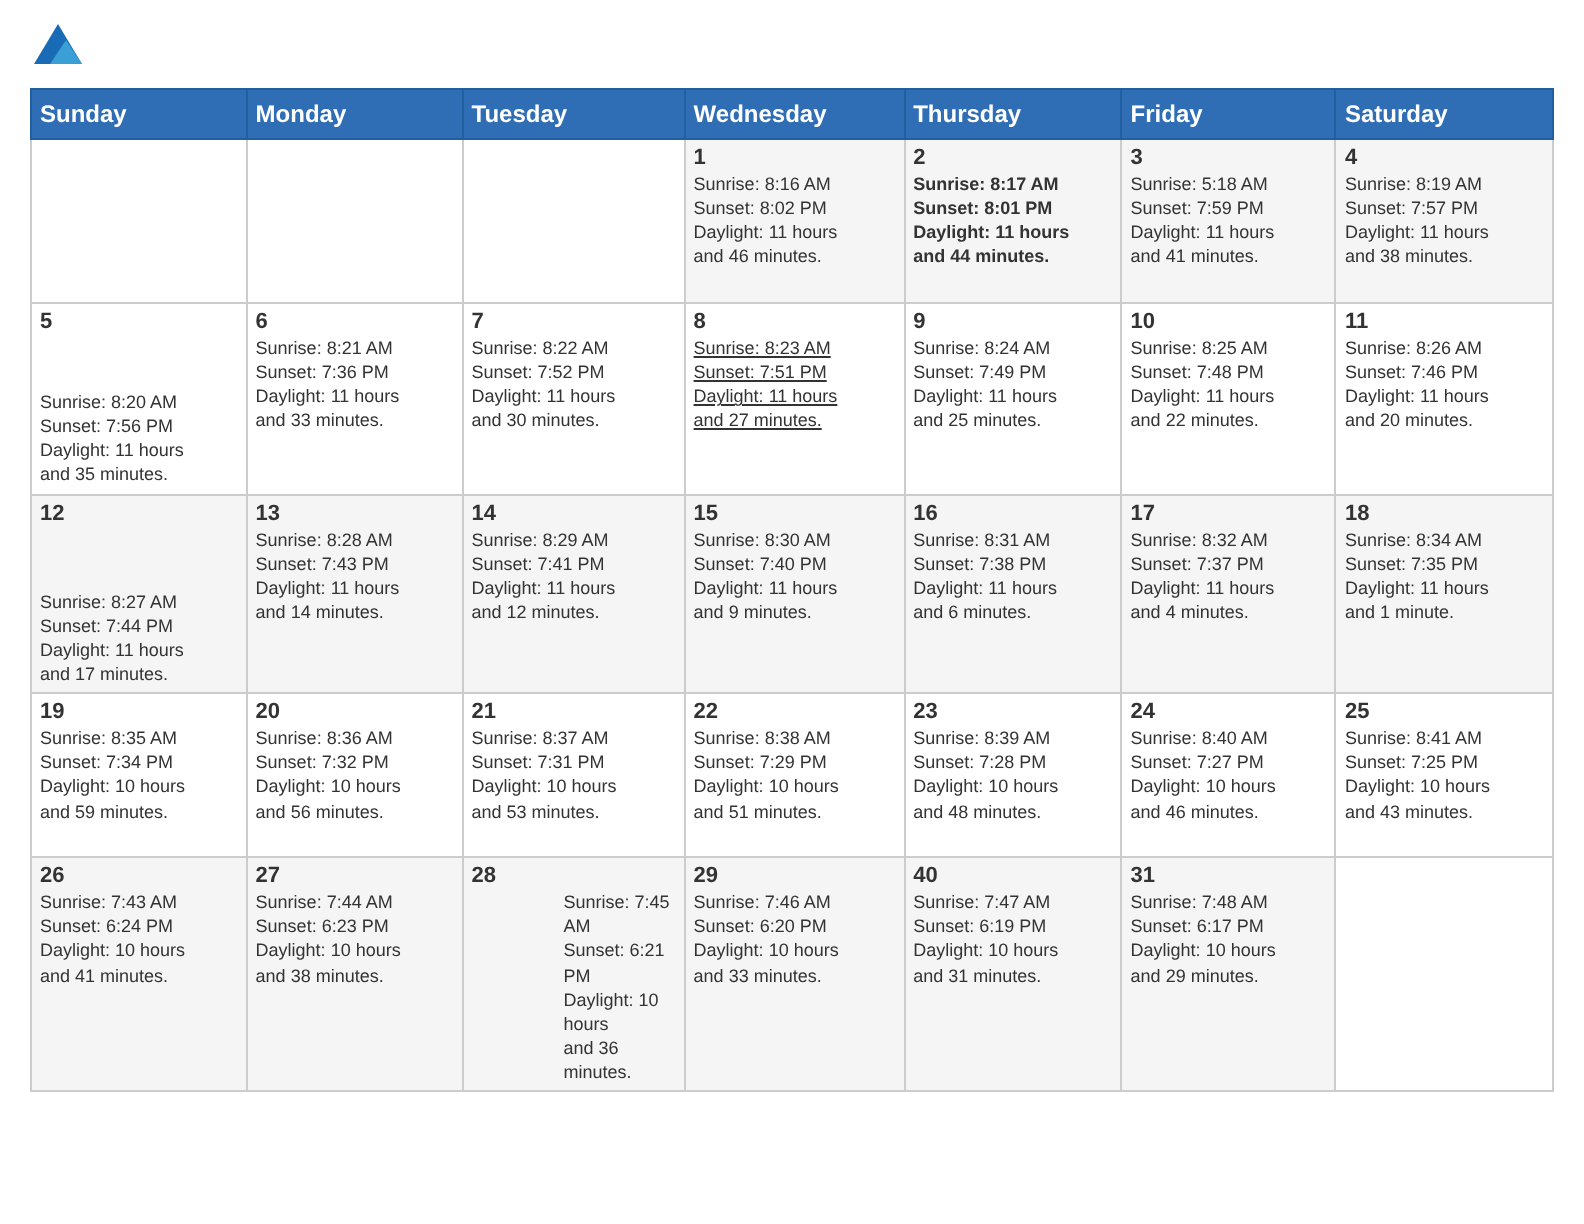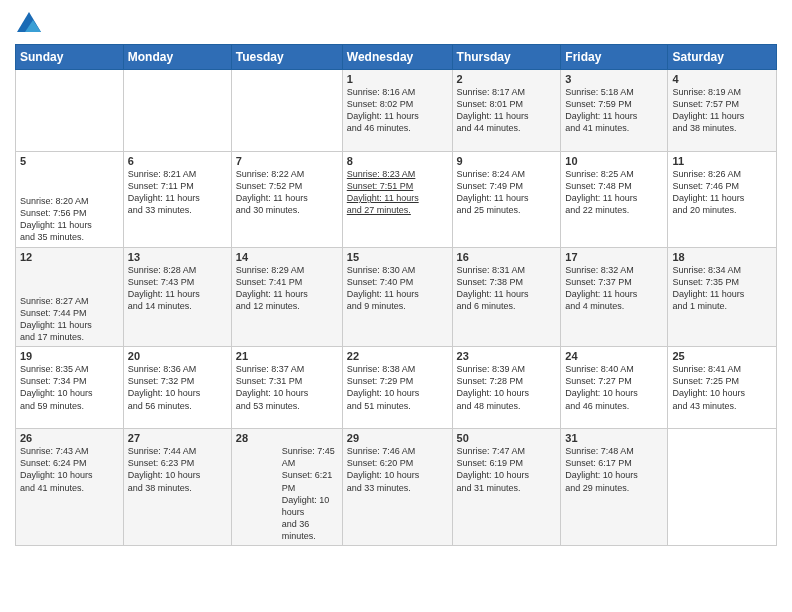--- a/index.html
+++ b/index.html
@@ -144,21 +144,21 @@
           <td class="empty-cell"></td>
           <td>
             <span class="day-num">1</span>
             <div class="day-info" style="white-space: pre-wrap;">Sunrise: 8:16 AM
 Sunset: 8:02 PM
 Daylight: 11 hours
 and 46 minutes.</div>
           </td>
           <td>
             <span class="day-num">2</span>
-            <div class="day-info" style="white-space: pre-wrap;">Sunrise: 8:17 AM
+            <div class="day-info" style="white-space: pre-wrap; font-weight: bold;">Sunrise: 8:17 AM
 Sunset: 8:01 PM
 Daylight: 11 hours
 and 44 minutes.</div>
           </td>
           <td>
             <span class="day-num">3</span>
             <div class="day-info" style="white-space: pre-wrap;">Sunrise: 5:18 AM
 Sunset: 7:59 PM
 Daylight: 11 hours
 and 41 minutes.</div>
@@ -175,21 +175,21 @@
           <td>
             <span class="day-num">5</span>
             <div class="day-info" style="white-space: pre-wrap; margin-top: 28px;">Sunrise: 8:20 AM
 Sunset: 7:56 PM
 Daylight: 11 hours
 and 35 minutes.</div>
           </td>
           <td>
             <span class="day-num">6</span>
             <div class="day-info" style="white-space: pre-wrap;">Sunrise: 8:21 AM
-Sunset: 7:11 PM
+Sunset: 7:36 PM
 Daylight: 11 hours
 and 33 minutes.</div>
           </td>
           <td>
             <span class="day-num">7</span>
             <div class="day-info" style="white-space: pre-wrap;">Sunrise: 8:22 AM
 Sunset: 7:52 PM
 Daylight: 11 hours
 and 30 minutes.</div>
           </td>
@@ -347,21 +347,21 @@
 and 36 minutes.</div>
           </td>
           <td>
             <span class="day-num">29</span>
             <div class="day-info" style="white-space: pre-wrap;">Sunrise: 7:46 AM
 Sunset: 6:20 PM
 Daylight: 10 hours
 and 33 minutes.</div>
           </td>
           <td>
-            <span class="day-num">50</span>
+            <span class="day-num">40</span>
             <div class="day-info" style="white-space: pre-wrap;">Sunrise: 7:47 AM
 Sunset: 6:19 PM
 Daylight: 10 hours
 and 31 minutes.</div>
           </td>
           <td>
             <span class="day-num">31</span>
             <div class="day-info" style="white-space: pre-wrap;">Sunrise: 7:48 AM
 Sunset: 6:17 PM
 Daylight: 10 hours

